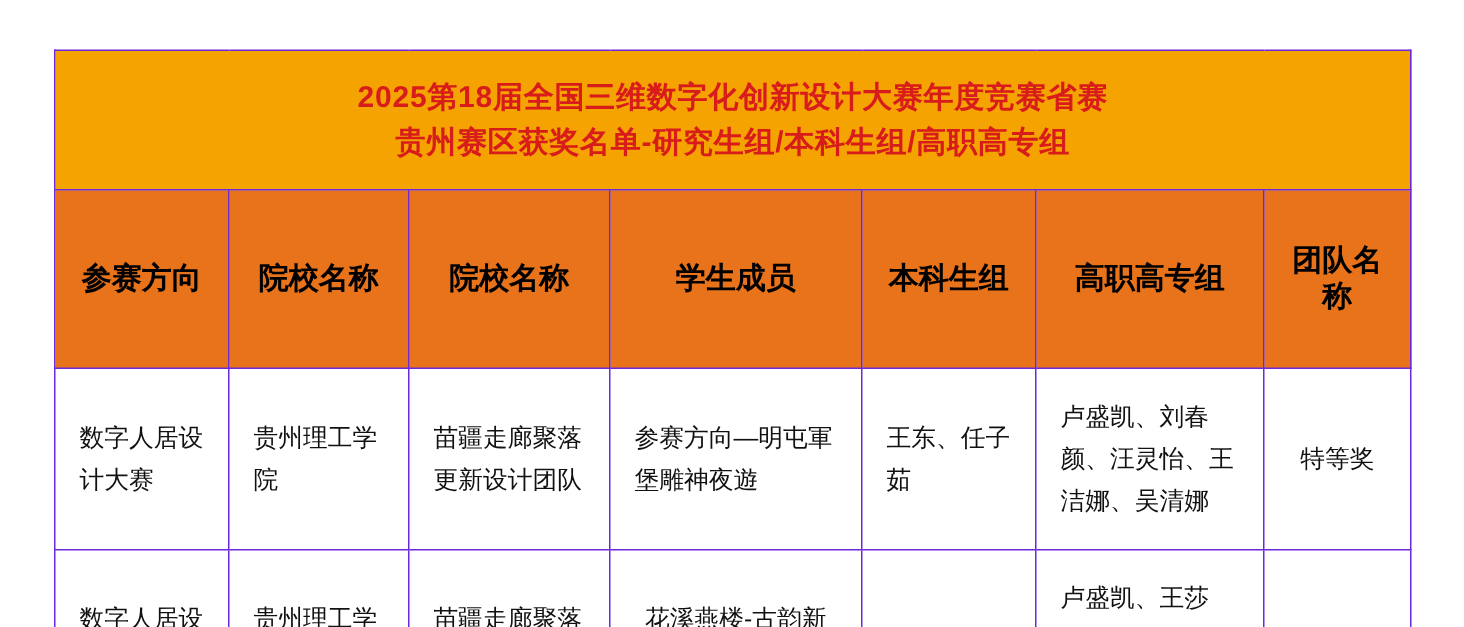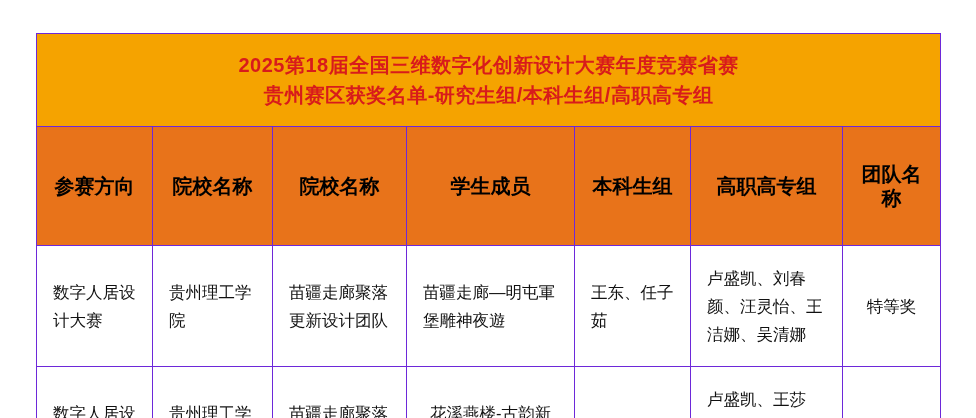--- a/index.html
+++ b/index.html
@@ -100,21 +100,21 @@
         <td class="header-cell">院校名称</td>
         <td class="header-cell">学生成员</td>
         <td class="header-cell">本科生组</td>
         <td class="header-cell">高职高专组</td>
         <td class="header-cell">团队名称</td>
       </tr>
       <tr>
         <td class="body-cell align-left">数字人居设计大赛</td>
         <td class="body-cell align-left">贵州理工学院</td>
         <td class="body-cell align-left">苗疆走廊聚落更新设计团队</td>
-        <td class="body-cell align-left">苗疆走廊—明屯軍堡雕神夜遊</td>
+        <td class="body-cell align-left">参赛方向—明屯軍堡雕神夜遊</td>
         <td class="body-cell align-left">王东、任子茹</td>
         <td class="body-cell align-left">卢盛凯、刘春颜、汪灵怡、王洁娜、吴清娜</td>
         <td class="body-cell align-center">特等奖</td>
       </tr>
       <tr>
         <td class="body-cell align-left">数字人居设计大赛</td>
         <td class="body-cell align-left">贵州理工学院</td>
         <td class="body-cell align-left">苗疆走廊聚落更新设计团队</td>
         <td class="body-cell align-center">花溪燕楼-古韵新营</td>
         <td class="body-cell align-left">王东</td>

